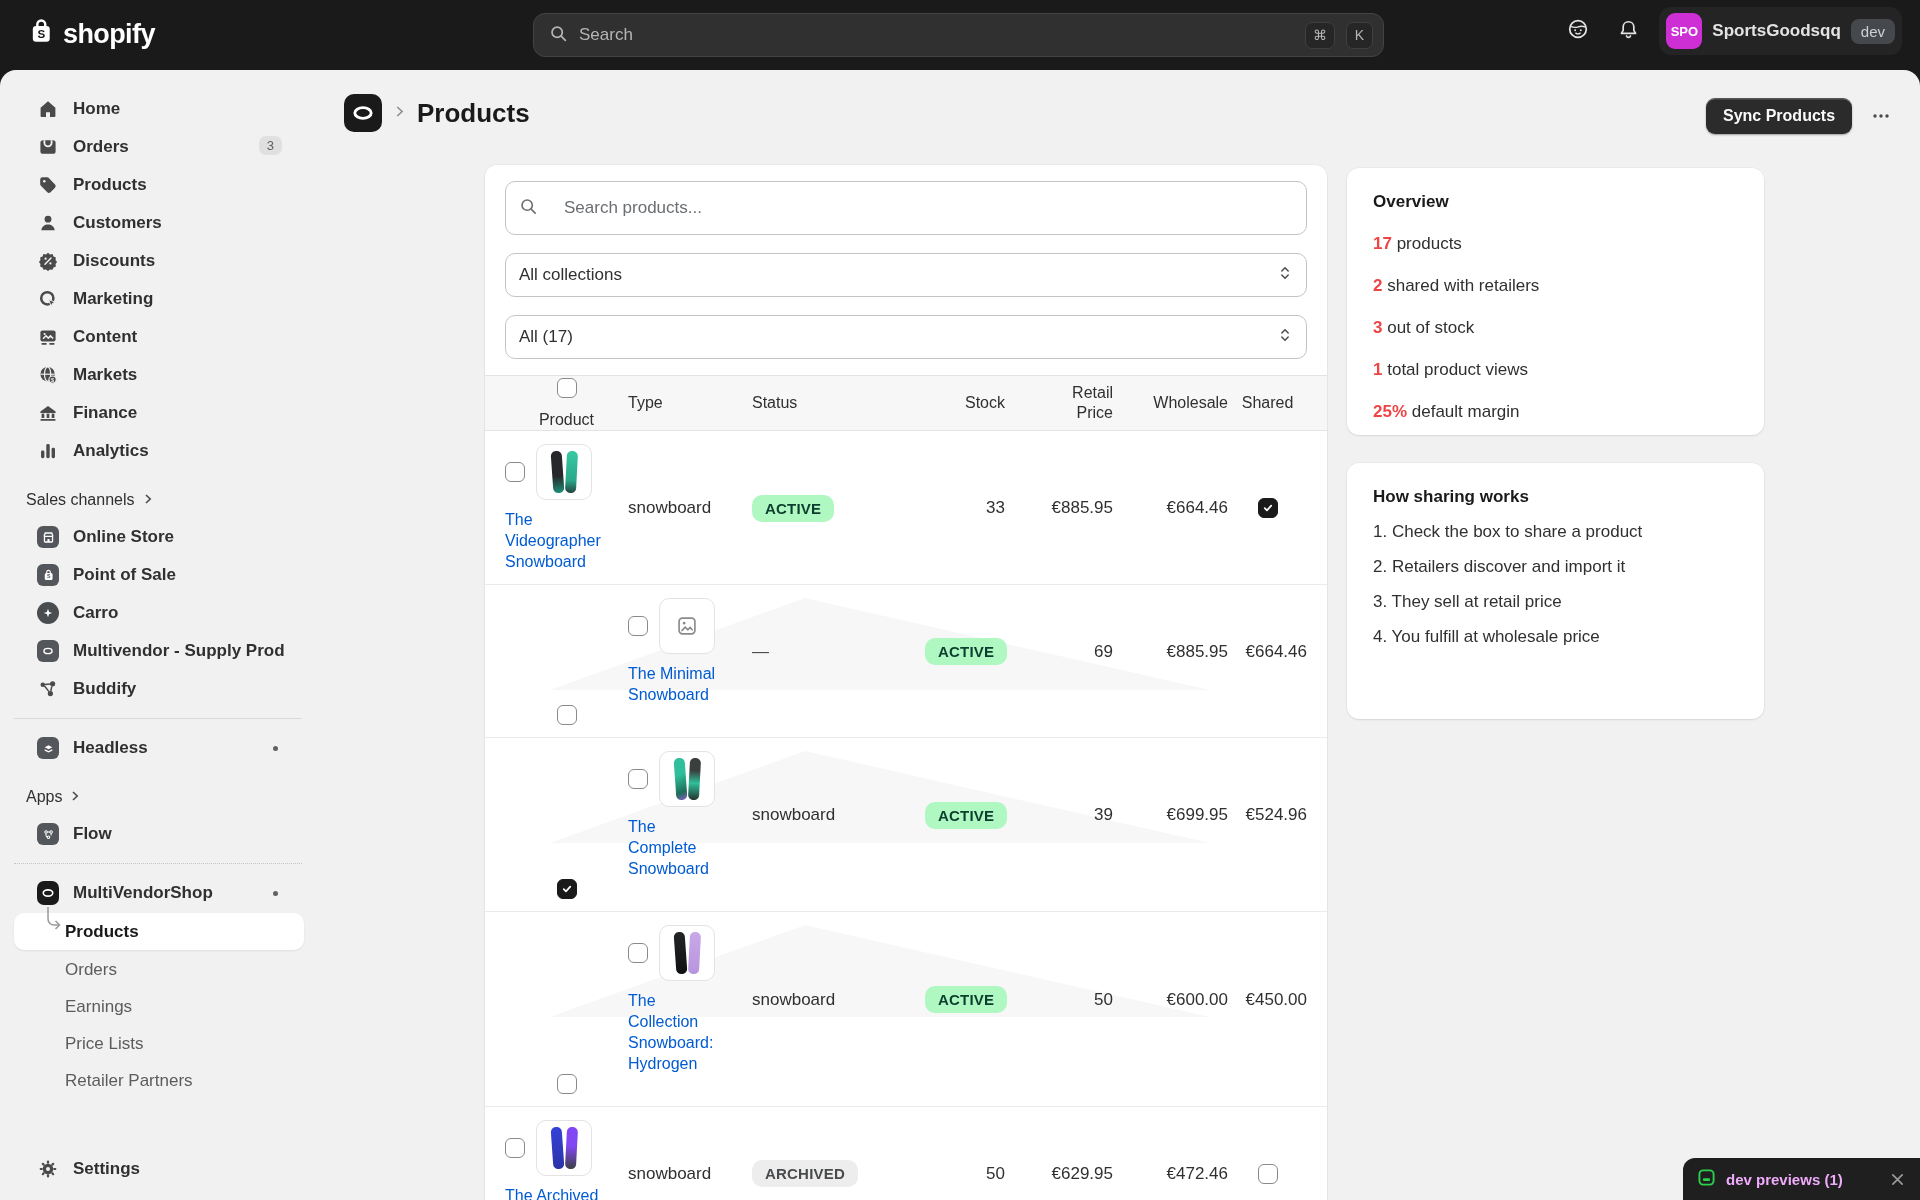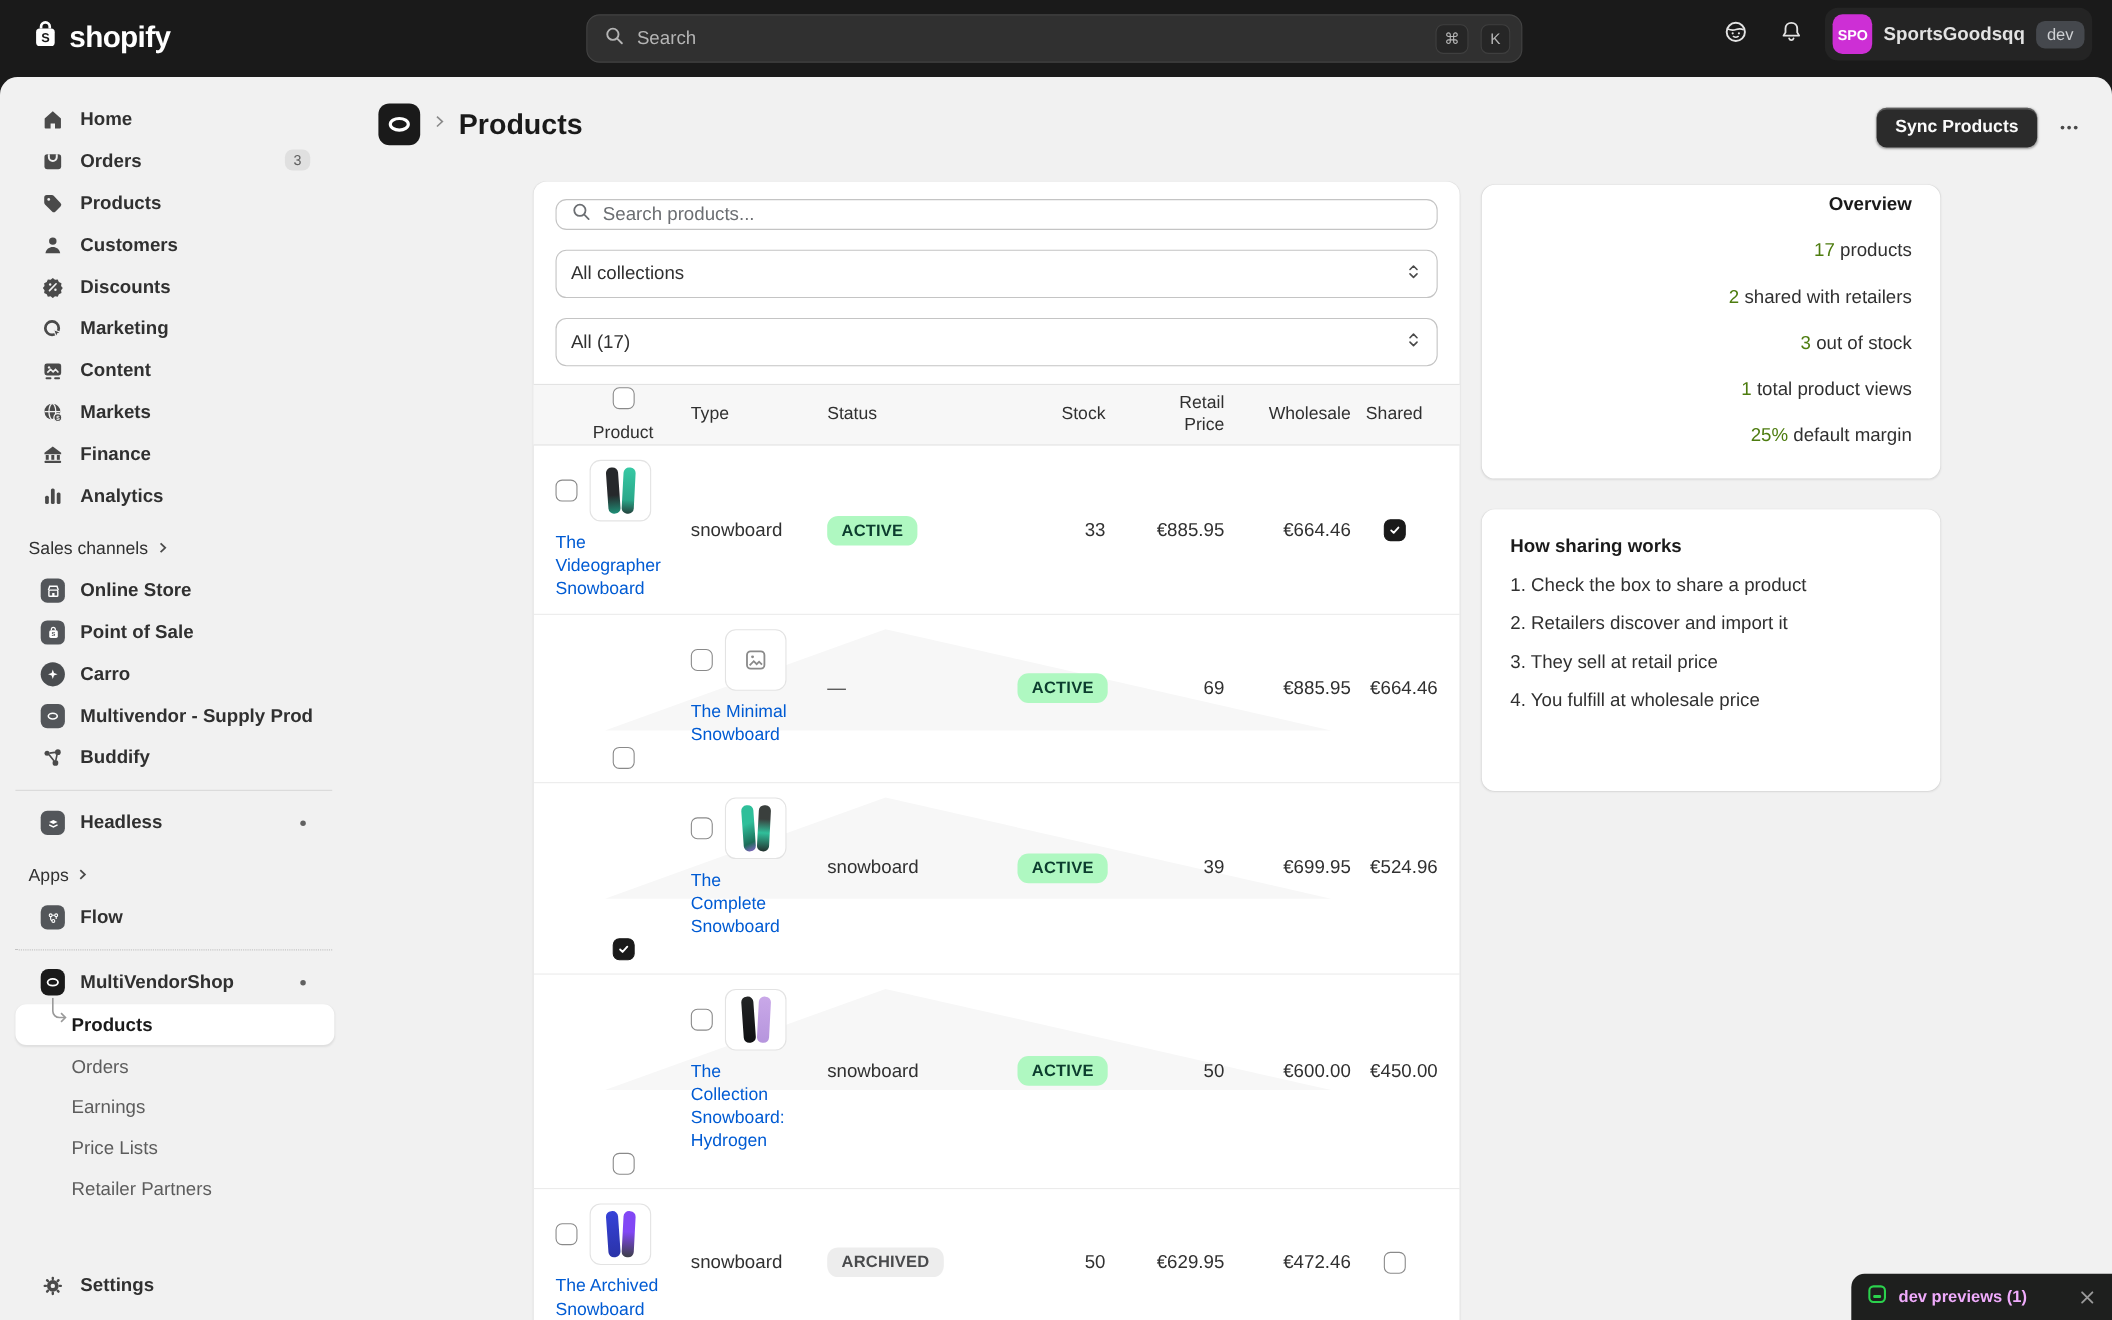--- a/index.html
+++ b/index.html
@@ -56,21 +56,21 @@
   .sync-btn { position:absolute; left:1706px; top:28px; height:36px; padding:0 17px; background:#2b2b2b; color:#fafafa;
     font-size:16px; font-weight:600; border:none; border-radius:9px; cursor:pointer; font-family:inherit;
     box-shadow:inset 0 1.5px 0 rgba(255,255,255,.22), 0 1px 2px rgba(0,0,0,.35); }
   .more-btn { position:absolute; left:1866px; top:33px; width:30px; height:26px; display:flex; align-items:center;
     justify-content:center; cursor:pointer; border-radius:8px; }
 
   
   .card { background:#fff; border-radius:12px; box-shadow:0 1px 2px rgba(0,0,0,.09), 0 0 0 0.5px rgba(0,0,0,.05); }
   .products-card { position:absolute; left:485px; top:95px; width:842px; height:1120px; padding:16px 20px; }
 
-  .f-input { height:28px; border:1px solid #c4c4c4; border-radius:10px; display:flex; align-items:center; gap:10px;
+  .f-input { height:54px; border:1px solid #c4c4c4; border-radius:10px; display:flex; align-items:center; gap:26px;
     padding:0 13px; }
   .f-input input { border:none; outline:none; flex:1; font-size:17px; font-family:inherit; color:#303030; background:transparent; }
   .f-input input::placeholder { color:#6b6e72; }
   .f-select { margin-top:18px; height:44px; border:1px solid #c4c4c4; border-radius:10px; display:flex; align-items:center;
     justify-content:space-between; padding:16px 13px; font-size:17px; color:#303030; cursor:pointer; }
 
   .thead { margin:16px -20px 0; padding:0 20px; height:56px; background:#f7f7f7; border-top:1px solid #e3e3e3;
     border-bottom:1px solid #e3e3e3; display:grid; grid-template-columns:123px 124px 173px 80px 108px 115px 79px;
     align-items:center; font-size:16px; color:#303030; }
   .trow { margin:0 -20px; padding:13px 20px 12px; display:grid; grid-template-columns:123px 124px 173px 80px 108px 115px 79px;
@@ -93,24 +93,24 @@
   .board { width:11px; height:42px; border-radius:5px; }
   .b-rot-l { transform:rotate(-4deg); }
   .b-rot-r { transform:rotate(3deg); }
   .p-name { width:100px; font-size:16px; line-height:21px; color:#005bd3; cursor:pointer; }
   .badge { display:inline-block; padding:5px 13px; border-radius:10px; font-size:15px; font-weight:600; letter-spacing:.2px; }
   .badge.active { background:#aff8c1; color:#0c3d2e; }
   .badge.archived { background:#ededed; color:#494a4c; }
   .type-txt { color:#303030; } .type-dash { color:#4a4a4a; }
 
   
-  .overview-card { position:absolute; left:1347px; top:98px; width:417px; height:267px; padding:8px 26px;text-align:right; }
+  .overview-card { position:absolute; left:1347px; top:98px; width:417px; height:267px; padding:24px 26px; }
   .side-title { font-size:17px; font-weight:bold; color:#1a1a1a; }
   .stat { margin-top:22px; font-size:17px; color:#303030; }
-  .stat b { font-weight:normal; color:#4d7c0f; }
+  .stat b { font-weight:bold; color:#ef4444; }
   .sharing-card { position:absolute; left:1347px; top:393px; width:417px; height:256px; padding:24px 26px; }
   .step { margin-top:15px; font-size:17px; color:#303030; }
 
   
   .toast { position:absolute; right:0; bottom:0; width:237px; height:42px; background:#1e1f1e;
     border-radius:12px 0 0 0; display:flex; align-items:center; gap:11px; padding:0 15px; z-index:10; }
   .toast-label { color:#f0abfc; font-size:15px; font-weight:600; flex:1; }
 </style>
 </head>
 <body>

